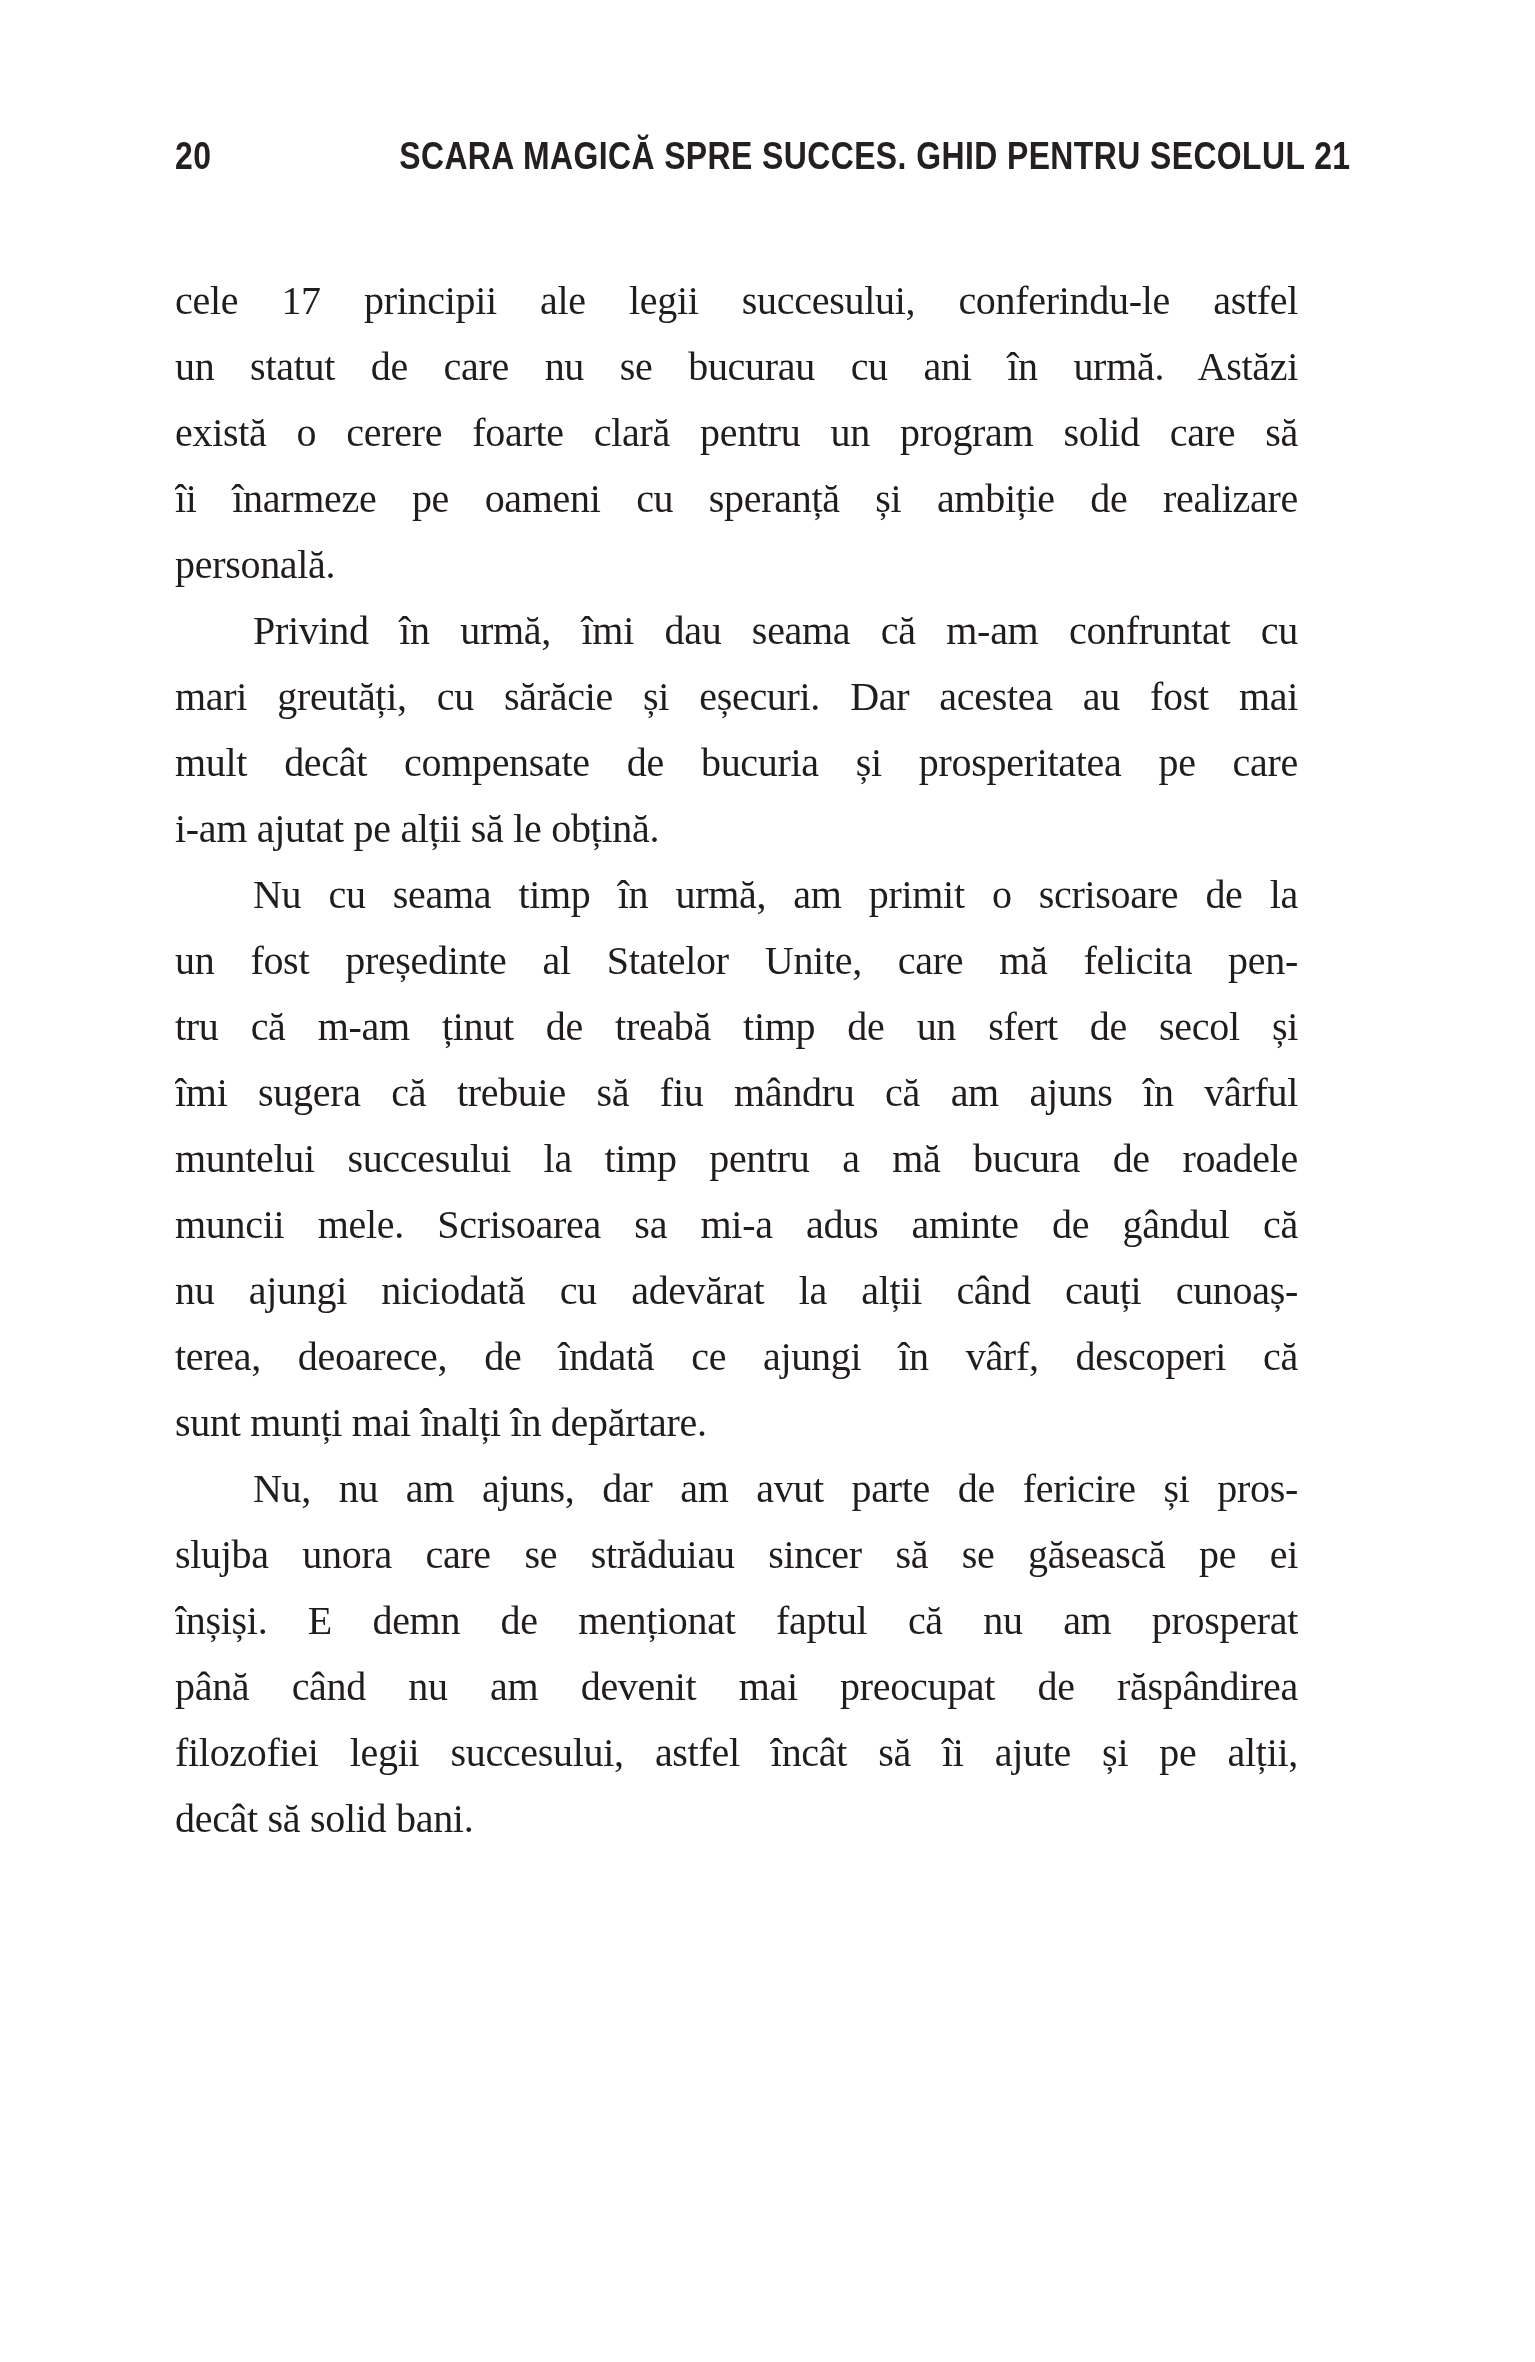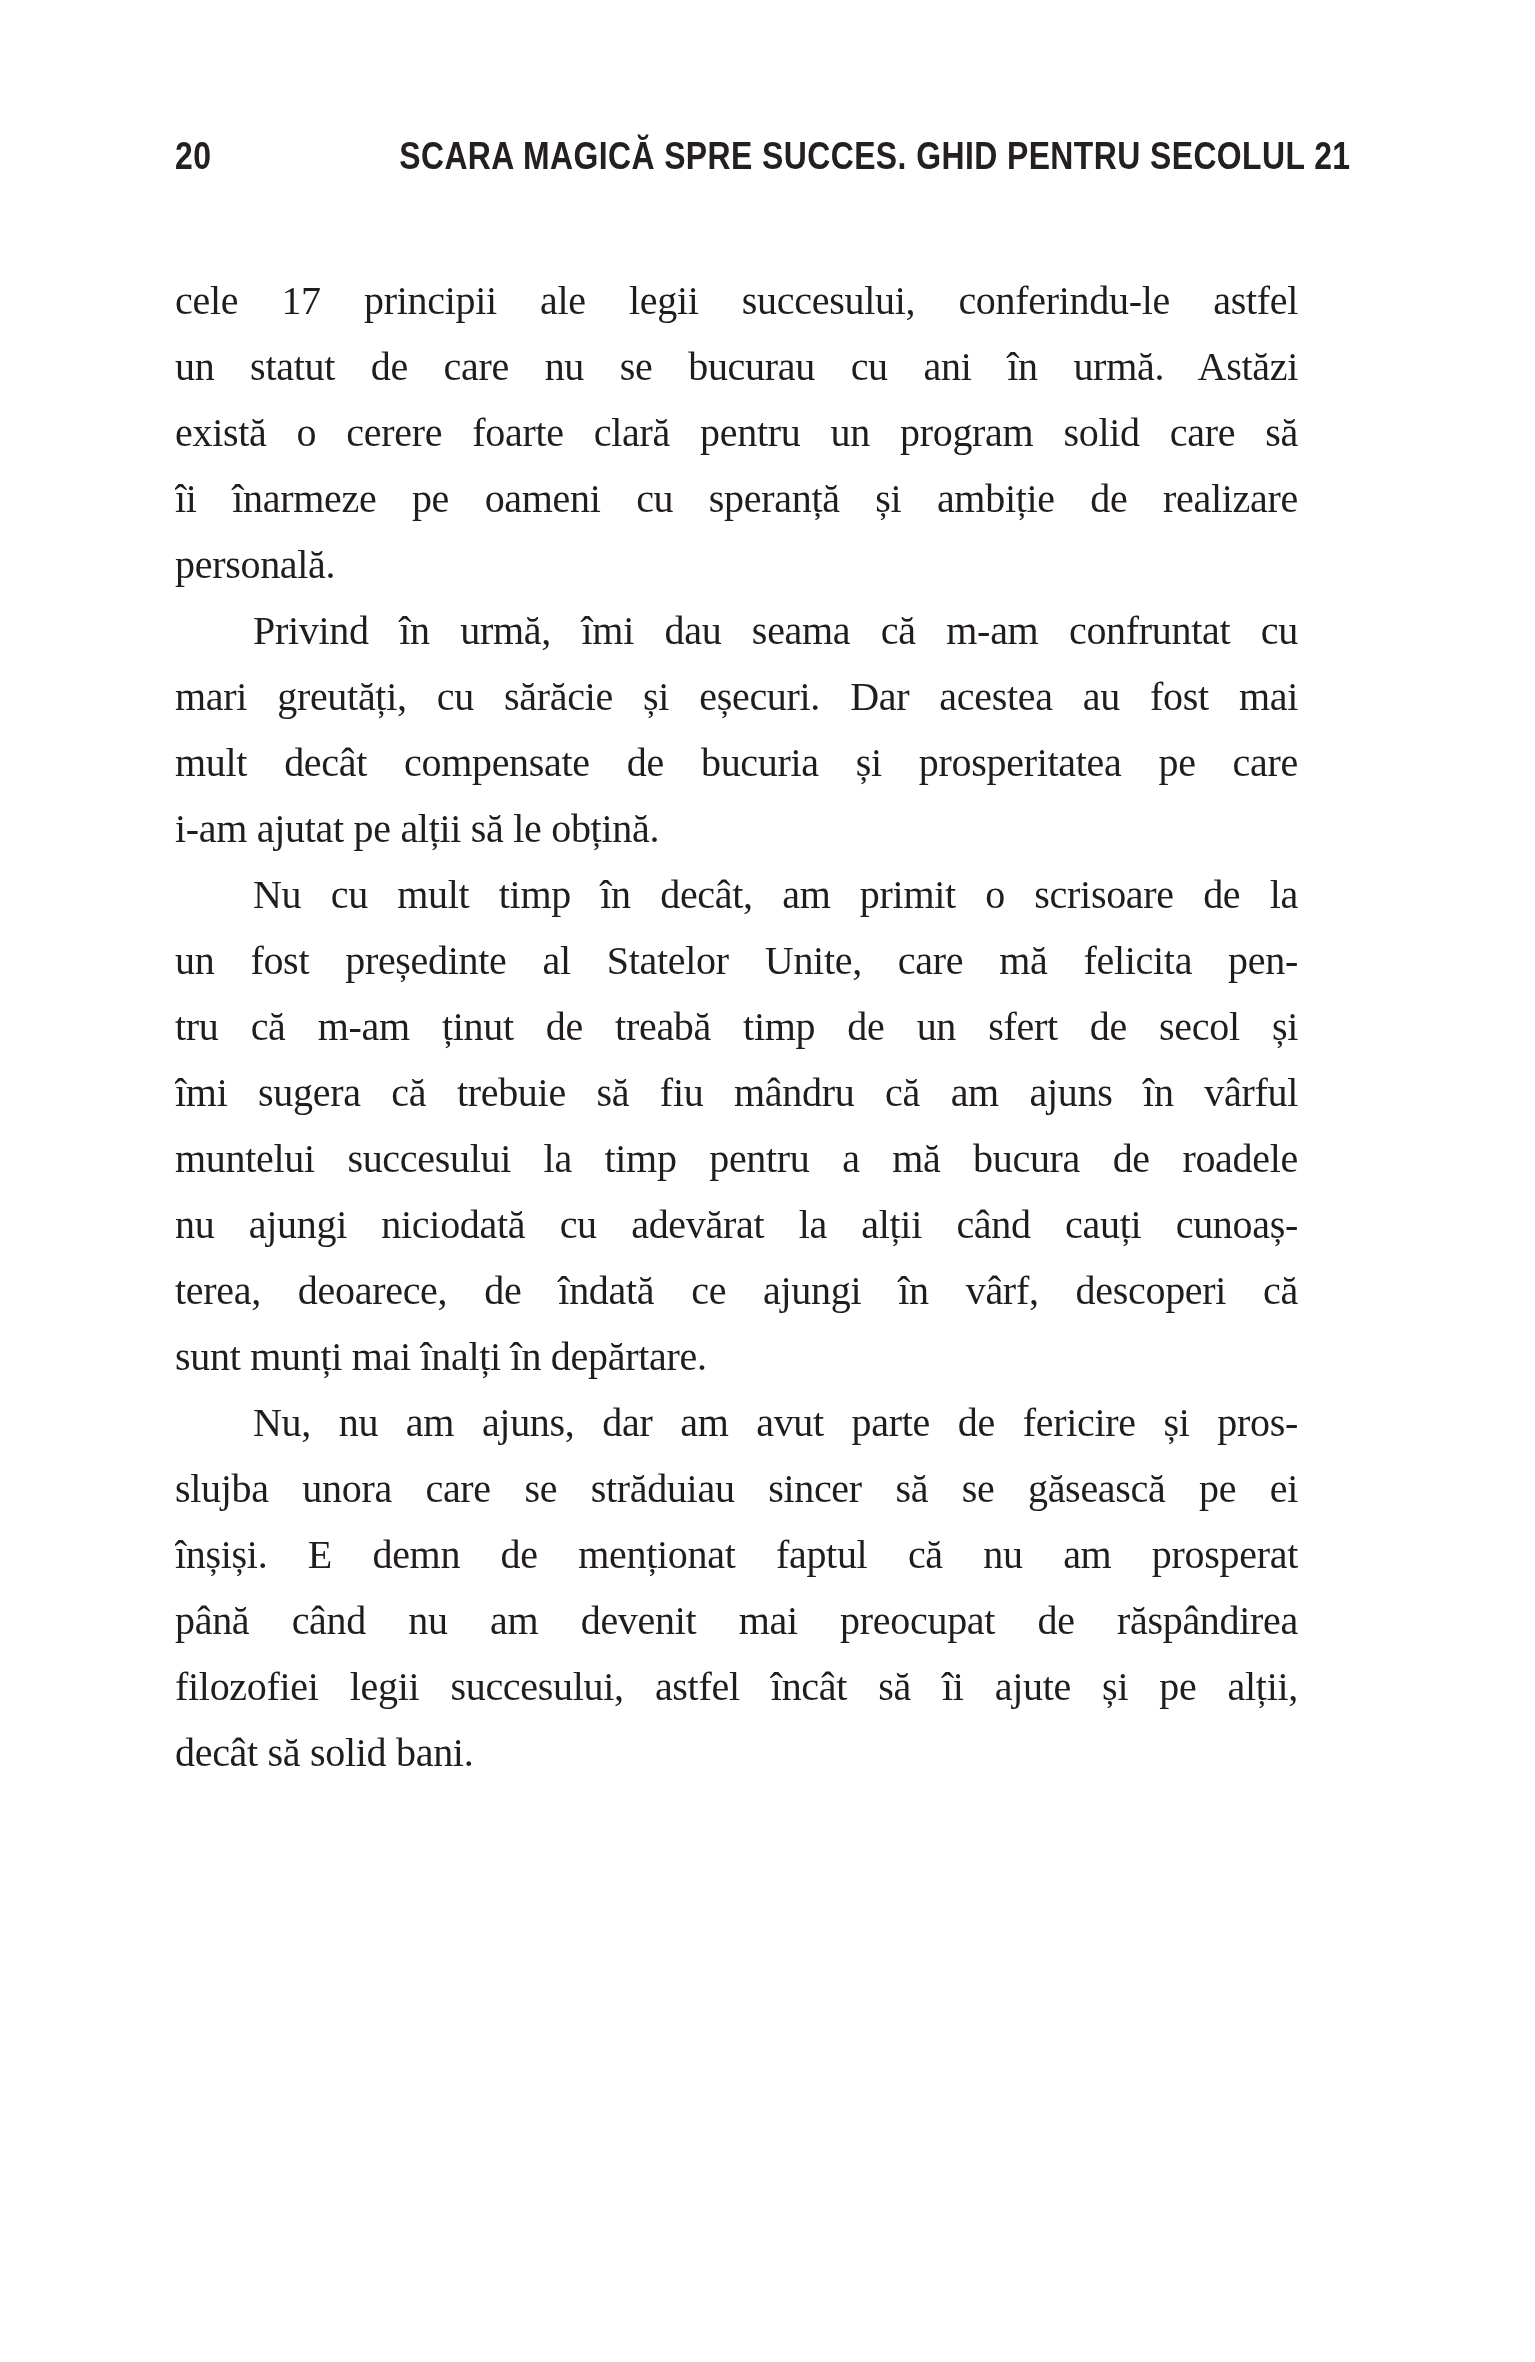--- a/index.html
+++ b/index.html
@@ -85,25 +85,26 @@
         <div class="line">îi înarmeze pe oameni cu speranță și ambiție de realizare</div>
         <div class="line last">personală.</div>
       </div>
       <div class="paragraph">
         <div class="line indent">Privind în urmă, îmi dau seama că m-am confruntat cu</div>
         <div class="line">mari greutăți, cu sărăcie și eșecuri. Dar acestea au fost mai</div>
         <div class="line">mult decât compensate de bucuria și prosperitatea pe care</div>
         <div class="line last">i-am ajutat pe alții să le obțină.</div>
       </div>
       <div class="paragraph">
-        <div class="line indent">Nu cu mult timp în decât, am primit o scrisoare de la</div>
+        <div class="line indent">Nu cu seama timp în urmă, am primit o scrisoare de la</div>
         <div class="line">un fost președinte al Statelor Unite, care mă felicita pen-</div>
         <div class="line">tru că m-am ținut de treabă timp de un sfert de secol și</div>
         <div class="line">îmi sugera că trebuie să fiu mândru că am ajuns în vârful</div>
         <div class="line">muntelui succesului la timp pentru a mă bucura de roadele</div>
+        <div class="line">muncii mele. Scrisoarea sa mi-a adus aminte de gândul că</div>
         <div class="line">nu ajungi niciodată cu adevărat la alții când cauți cunoaș-</div>
         <div class="line">terea, deoarece, de îndată ce ajungi în vârf, descoperi că</div>
         <div class="line last">sunt munți mai înalți în depărtare.</div>
       </div>
       <div class="paragraph">
         <div class="line indent">Nu, nu am ajuns, dar am avut parte de fericire și pros-</div>
         <div class="line">slujba unora care se străduiau sincer să se găsească pe ei</div>
         <div class="line">înșiși. E demn de menționat faptul că nu am prosperat</div>
         <div class="line">până când nu am devenit mai preocupat de răspândirea</div>
         <div class="line">filozofiei legii succesului, astfel încât să îi ajute și pe alții,</div>

